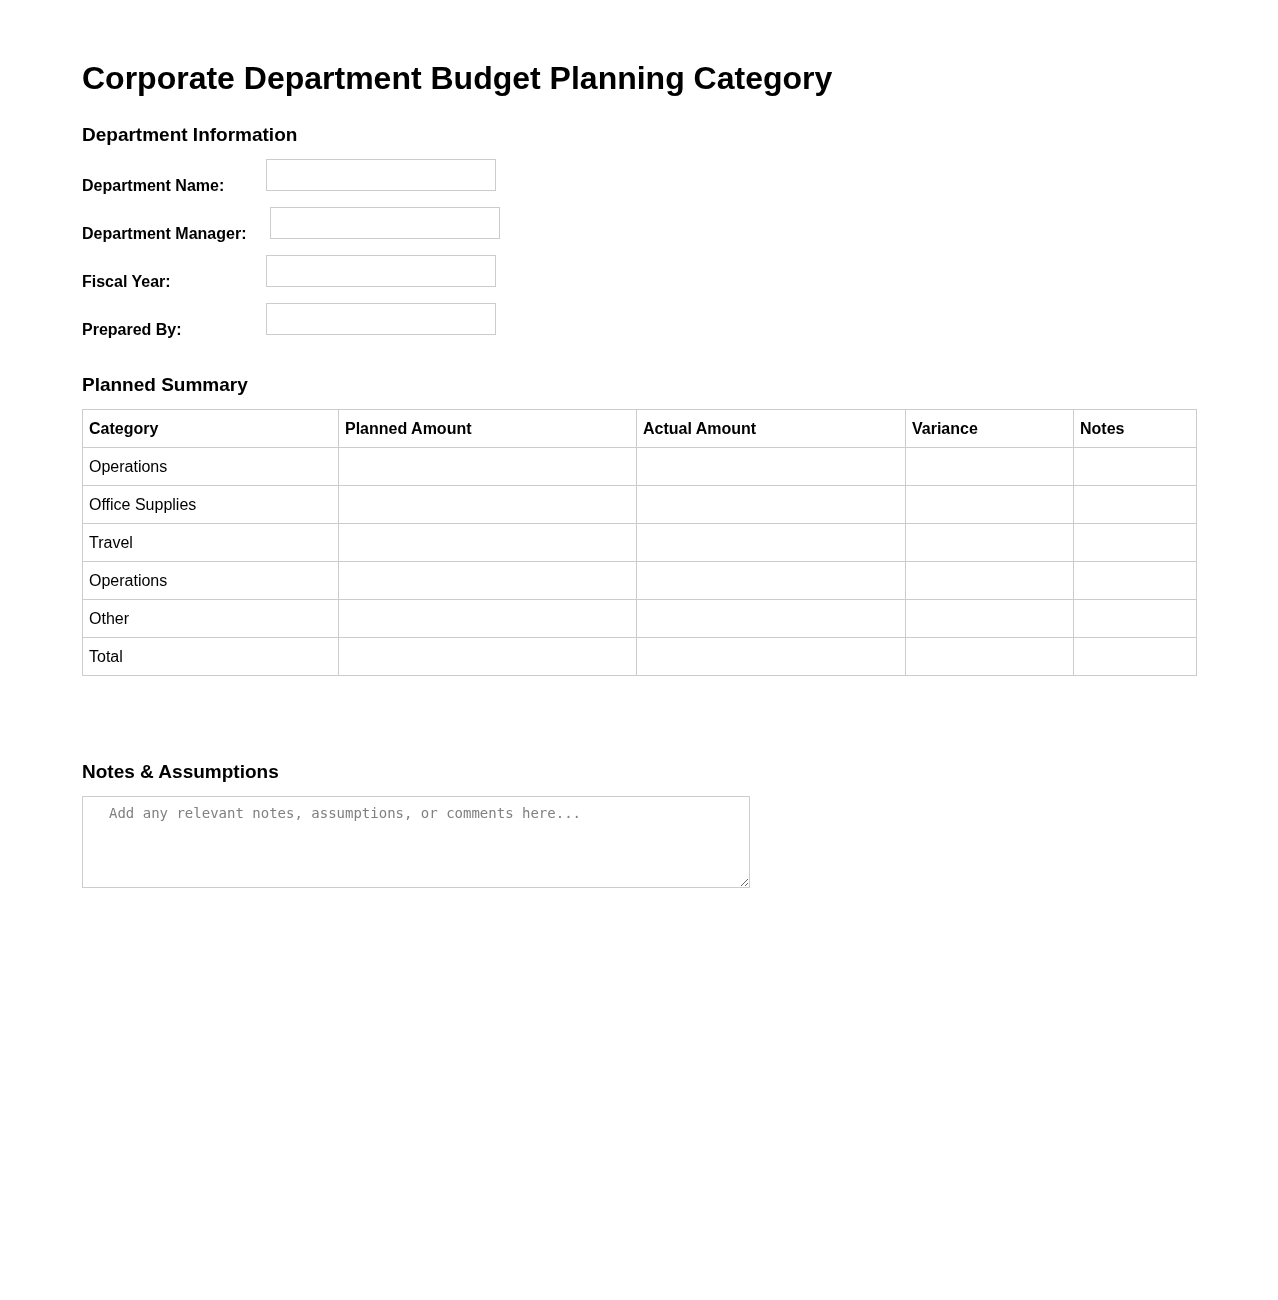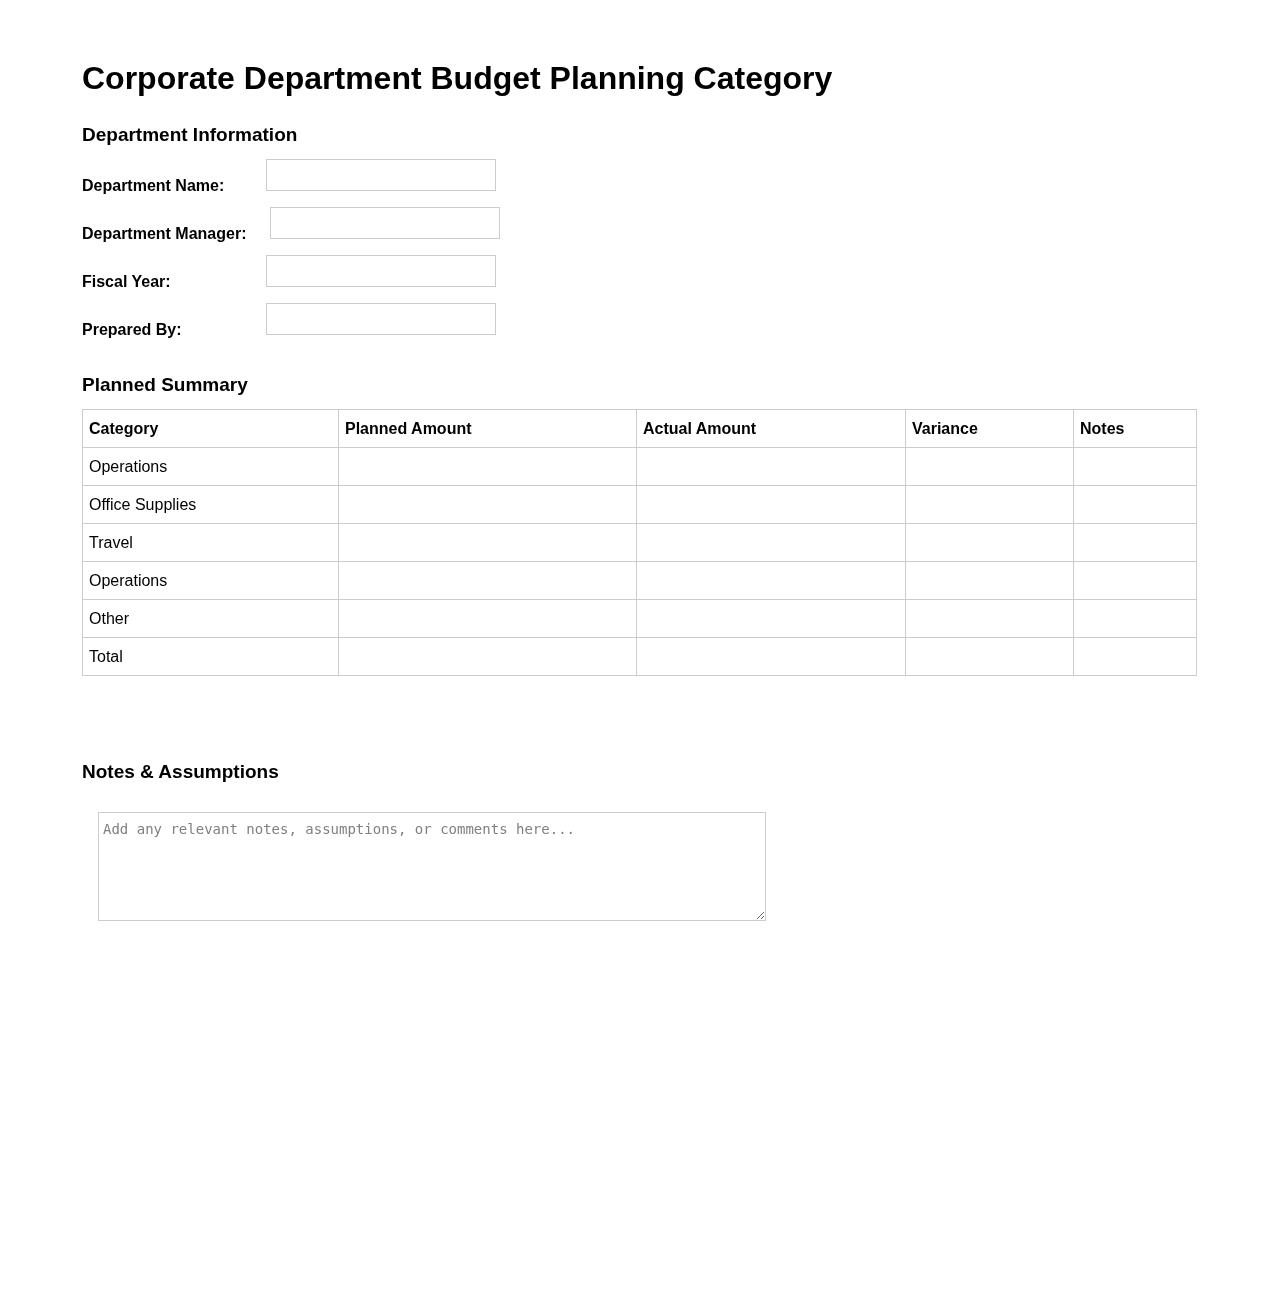--- a/index.html
+++ b/index.html
@@ -30,24 +30,24 @@
       position: absolute; left: 0; top: 409px; width: 1114px;
       border-collapse: collapse; table-layout: fixed;
     }
     table.budget th, table.budget td {
       border: 1px solid #cccccc; height: 38px; box-sizing: border-box;
       padding: 0 6px; font-size: 16px; text-align: left; vertical-align: middle;
     }
     table.budget th { font-weight: bold; }
     table.budget td.total { font-weight: normal; }
     textarea.notes {
-      position: absolute; left: 0; top: 796px; width: 668px; height: 109px;
-      box-sizing: border-box; border: 1px solid #cccccc; padding: 8px 4px;
+      position: absolute; left: 0; top: 796px; width: 668px; height: 92px;
+      box-sizing: border-box; border: 1px solid #cccccc; padding: 8px 26px;
       font-family: "DejaVu Sans Mono", "Liberation Mono", monospace; font-size: 14px;
-      resize: both; outline: none; margin: 16px;
+      resize: both; outline: none; margin: 0;
     }
     textarea.notes::placeholder { color: #808080; }
   </style>
 </head>
 <body>
 
 <div class="page">
   <h1>Corporate Department Budget Planning Category</h1>
 
   <h2 style="top:123px">Department Information</h2>

